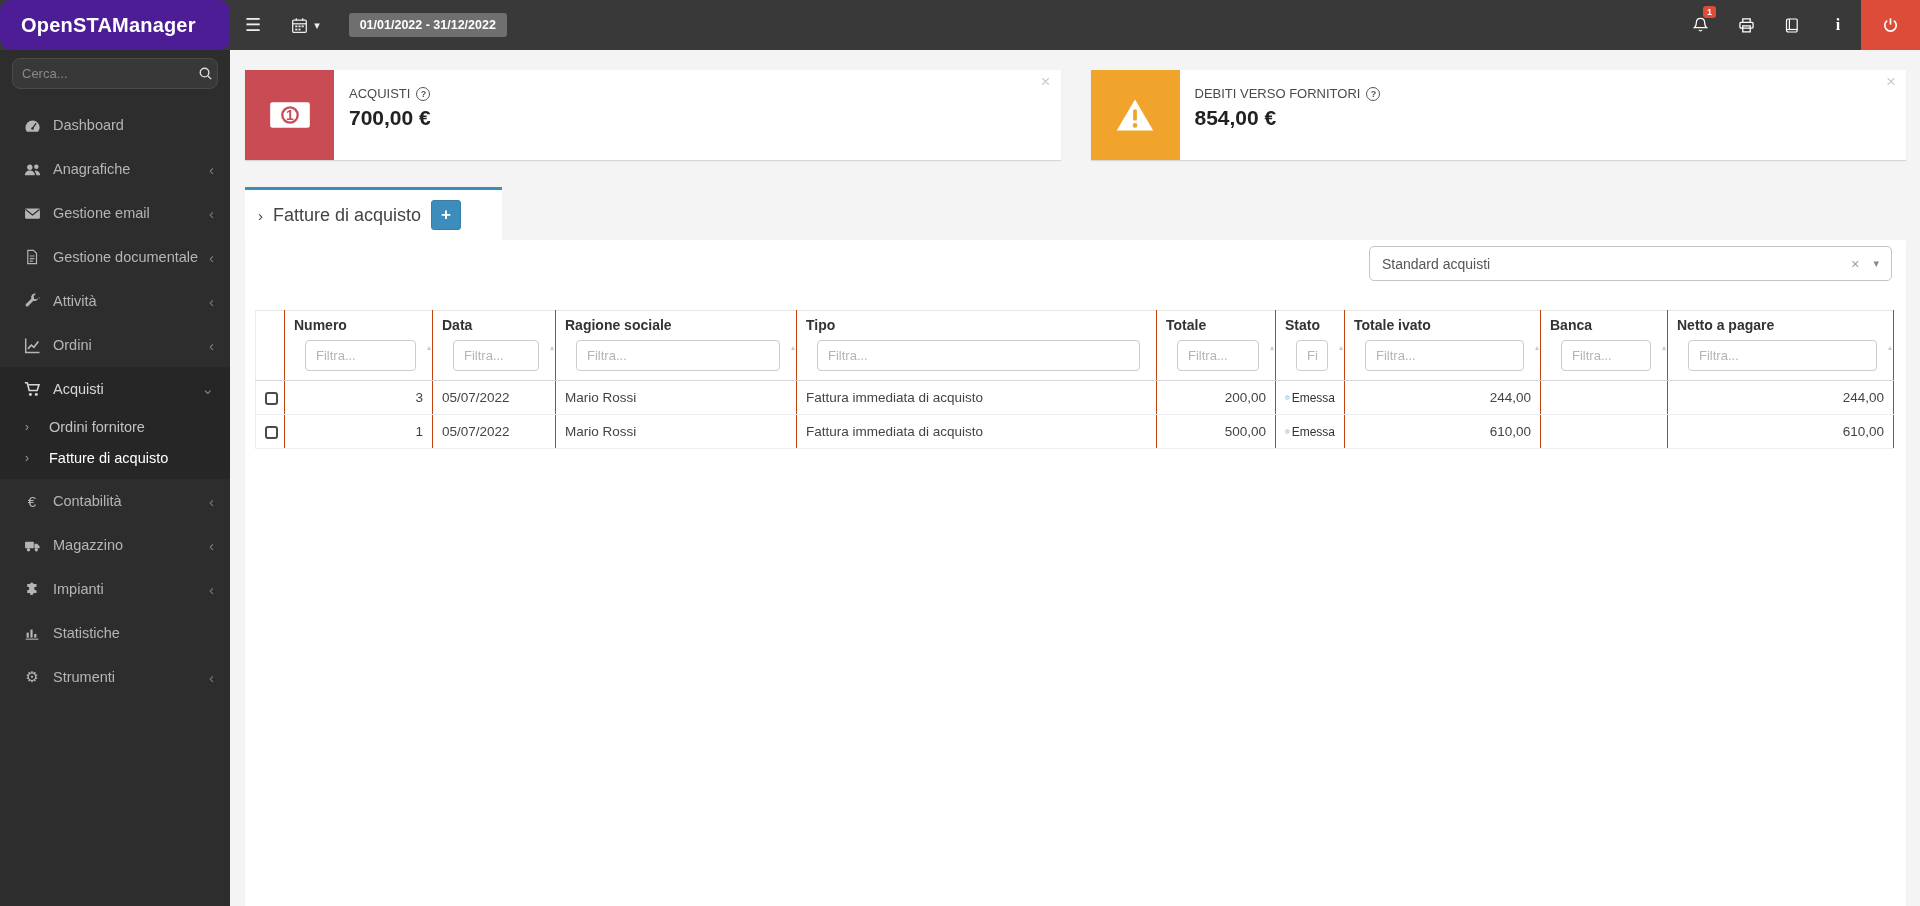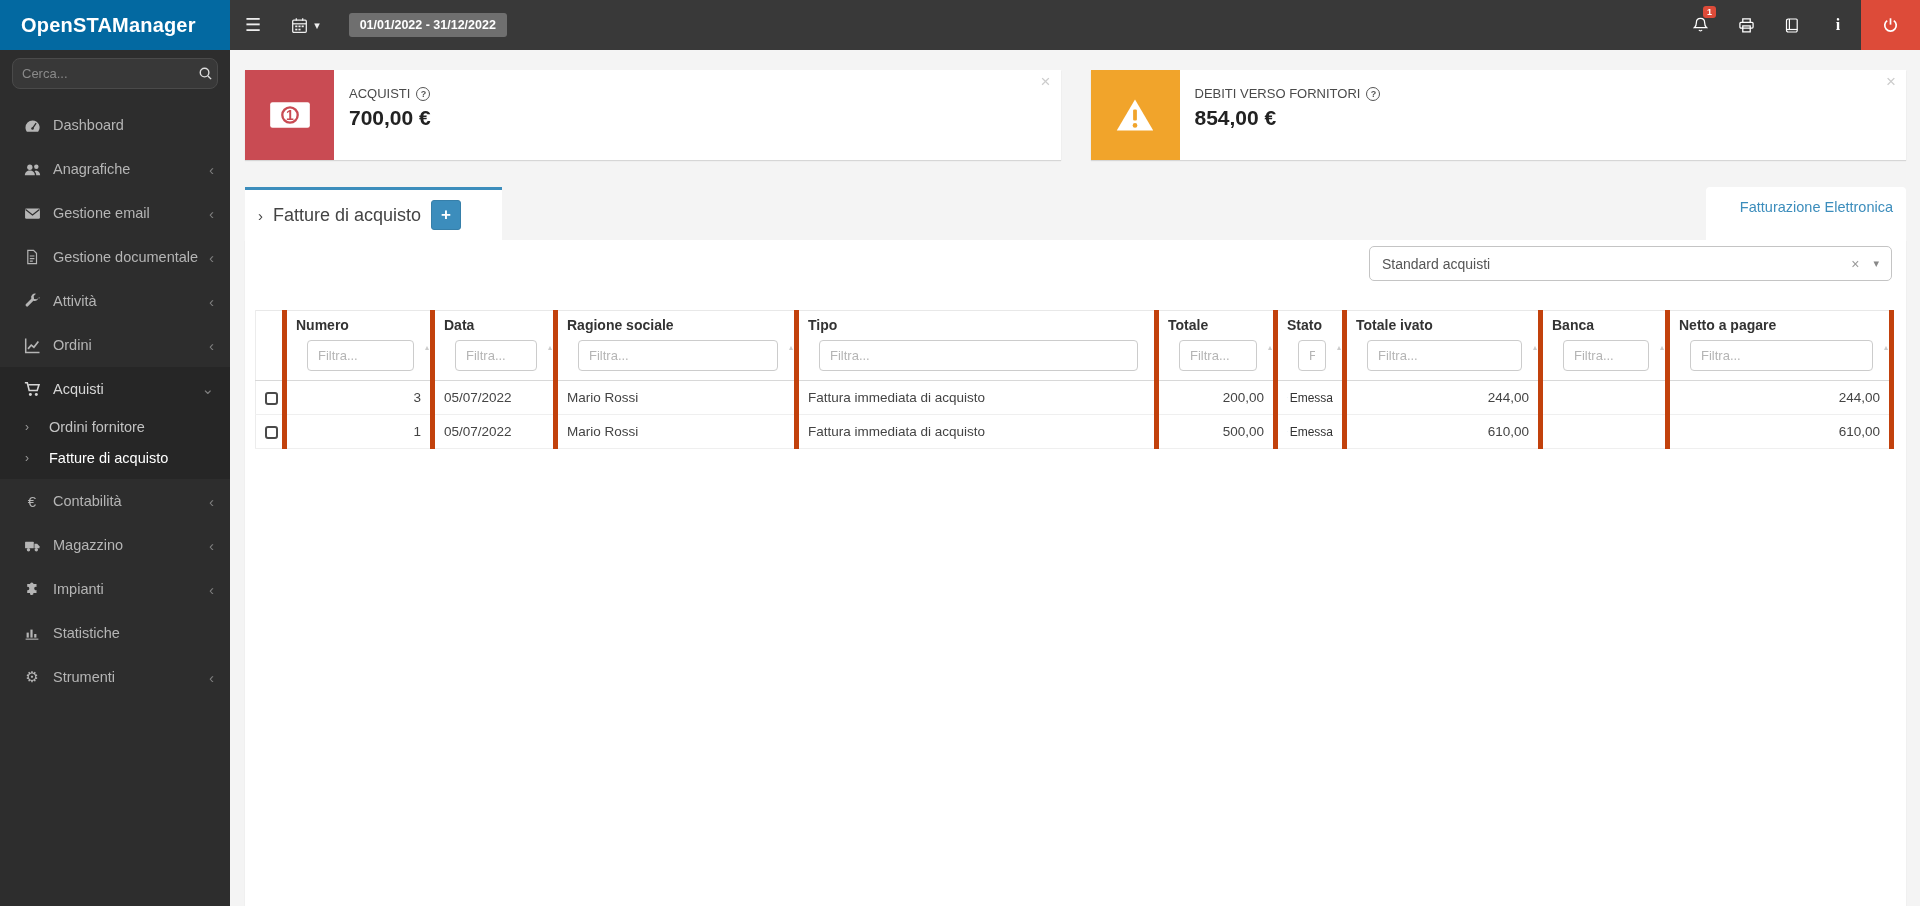--- a/index.html
+++ b/index.html
@@ -1,22 +1,22 @@
 <!DOCTYPE html>
 <html><head>
 <meta charset="utf-8">
 <style>
   * { box-sizing: border-box; margin: 0; padding: 0; }
   html,body { width:1920px; height:906px; overflow:hidden;
     font-family:"Liberation Sans", sans-serif; background:#f4f4f4; }
 
   
   .topbar { position:fixed; top:0; left:0; width:1920px; height:50px; background:#393939; z-index:30; display:flex; }
-  .brand { width:230px; height:50px; background:#0369a1; color:#fff; font-size:20px; font-weight:bold;
-    line-height:50px; padding-left:21px; letter-spacing:.2px; flex:none; }
+  .brand { width:230px; height:50px; background:#4c1d95; color:#fff; font-size:20px; font-weight:bold;
+    line-height:50px; padding-left:21px; letter-spacing:.2px; flex:none;border-radius:11px; }
   .nav-left { display:flex; align-items:center; }
   .nav-btn { color:#eee; padding:0 15px; height:50px; display:flex; align-items:center; cursor:pointer; font-size:18px; }
   .cal-btn { display:flex; align-items:center; gap:6px; }
   .caret { font-size:11px; color:#eee; }
   .date-badge { background:#6f6f6f; color:#fff; font-size:12.5px; font-weight:bold; border-radius:3px;
     padding:5px 11px; margin-left:14px; cursor:pointer; }
   .nav-right { margin-left:auto; display:flex; align-items:stretch; }
   .icon-slot { width:46px; display:flex; align-items:center; justify-content:center; position:relative; cursor:pointer; color:#fff; }
   .badge-count { position:absolute; top:6px; right:7px; background:#dd4b39; color:#fff; font-size:9px;
     font-weight:bold; border-radius:3px; padding:1px 4px; line-height:10px; }
@@ -80,21 +80,21 @@
   .panel { flex:1; background:#fff; margin:0 14px 0 15px; box-shadow:0 1px 1px rgba(0,0,0,.1); position:relative; }
   .select2 { position:absolute; top:6px; right:14px; width:523px; height:35px; border:1px solid #c4c4c4;
     border-radius:5px; display:flex; align-items:center; padding:0 12px; cursor:pointer; background:#fff; }
   .s2-text { flex:1; font-size:14px; color:#555; }
   .s2-clear { color:#999; font-size:14px; padding:0 14px; cursor:pointer; }
   .s2-arrow { color:#888; font-size:11px; cursor:pointer; }
 
   
   table.dt { border-collapse:collapse; margin:70px 12px 0 10px; width:calc(100% - 22px);
     border:1px solid #e8e8e8; table-layout:fixed; }
-  table.dt th, table.dt td { border-left:1px solid #ececec; border-right:5px solid #c2410c; }
+  table.dt th, table.dt td { border-left:1px solid #ececec; border-right:1px solid #c2410c; }
   th.hdr { text-align:left; font-size:14px; color:#333; padding:6px 9px 2px 9px; font-weight:bold; white-space:nowrap; overflow:hidden; }
   td.ftd { padding:5px 8px 9px 20px; position:relative; border-bottom:1px solid #d8d8d8; }
   .filter-input { width:calc(100% - 8px); height:31px; border:1px solid #ccc; border-radius:4px; padding:0 10px;
     font-size:13px; color:#555; font-family:"Liberation Sans",sans-serif; outline:none; }
   .filter-input::placeholder { color:#b5b5b5; }
   .sorters { position:absolute; right:1px; top:9px; display:flex; flex-direction:column; line-height:7px;
     font-size:8px; color:#ccc; cursor:pointer; }
   tr.drow td { height:33px; font-size:13.5px; color:#444; padding:0 9px; border-bottom:1px solid #efefef; background:#fff; white-space:nowrap; overflow:hidden; }
   td.num { text-align:right; }
   td.ck { text-align:center; padding:0; }
@@ -371,23 +371,20 @@
       </div>
       <span class="card-close">×</span>
     </div>
   </div>
 
   <div class="tabrow">
     <div class="tab-active">
       <span class="tab-chevron">›</span>
       <span class="tab-title">Fatture di acquisto</span>
       <span class="add-btn">+</span>
-    </div>
-    <div class="tab-right">
-      <a class="fe-link">Fatturazione Elettronica</a>
     </div>
   </div>
 
   <div class="panel">
     <div class="select2">
       <span class="s2-text">Standard acquisti</span>
       <span class="s2-clear">×</span>
       <span class="s2-arrow">▾</span>
     </div>
 

